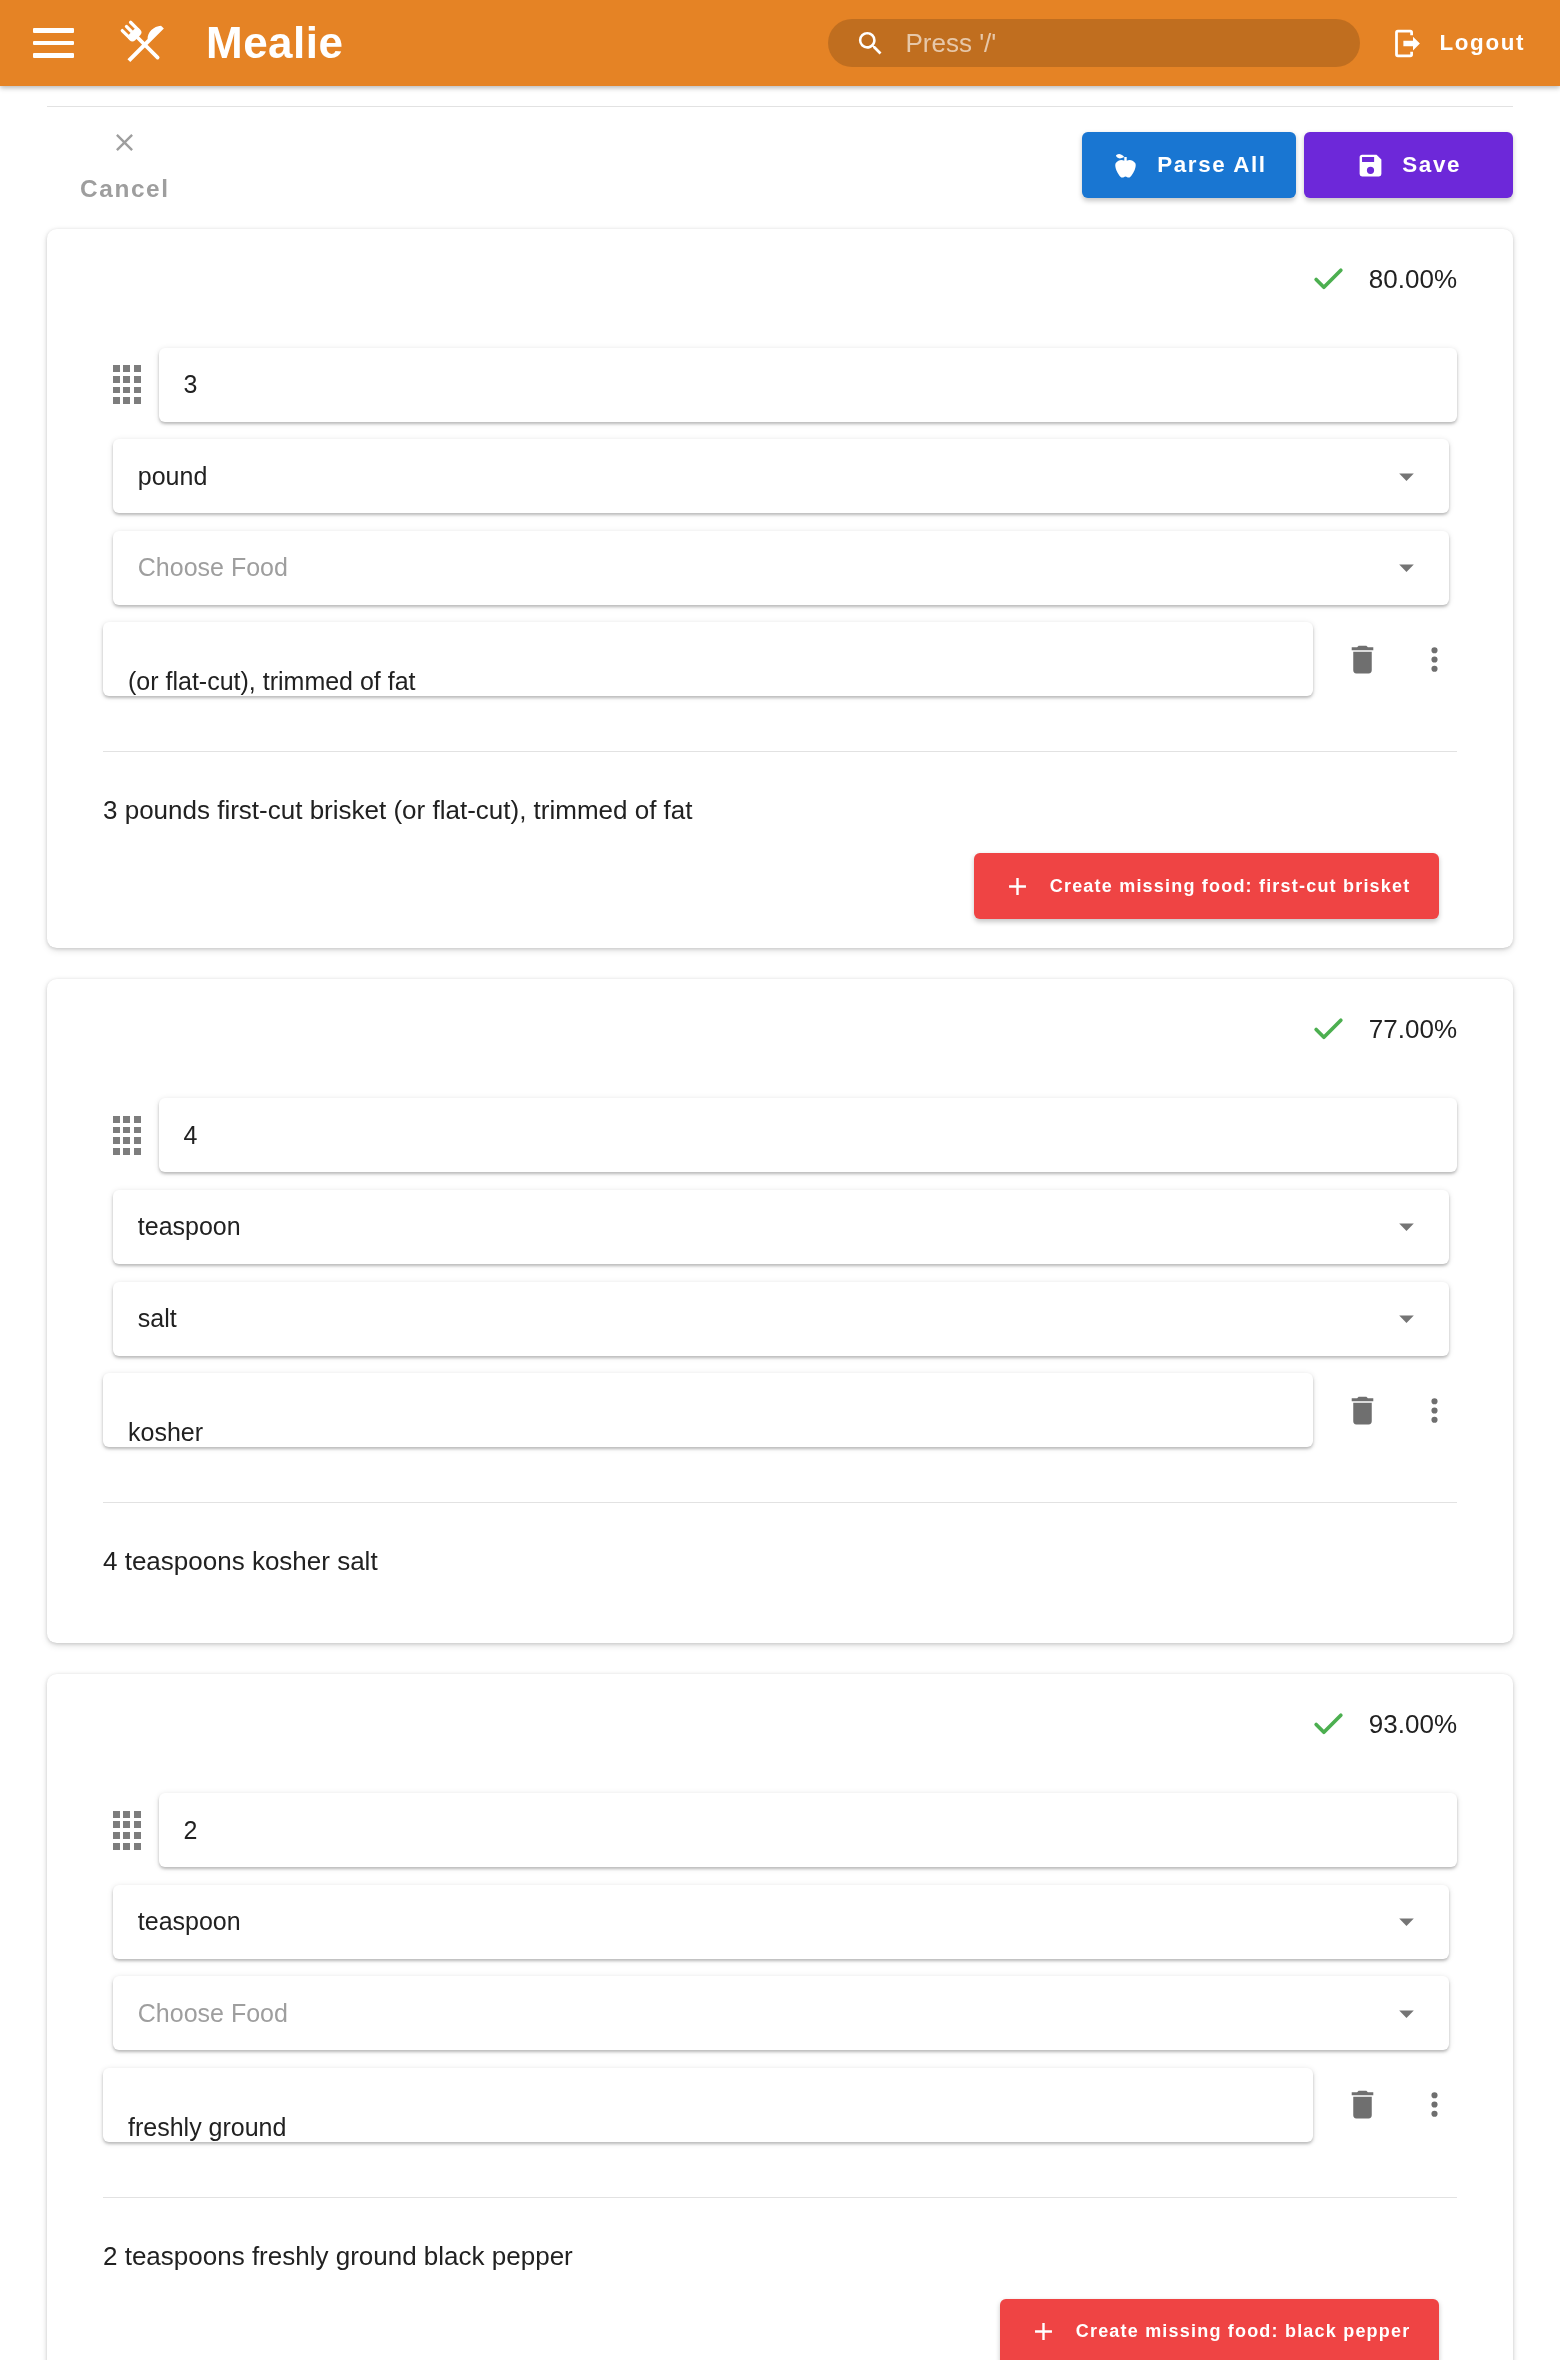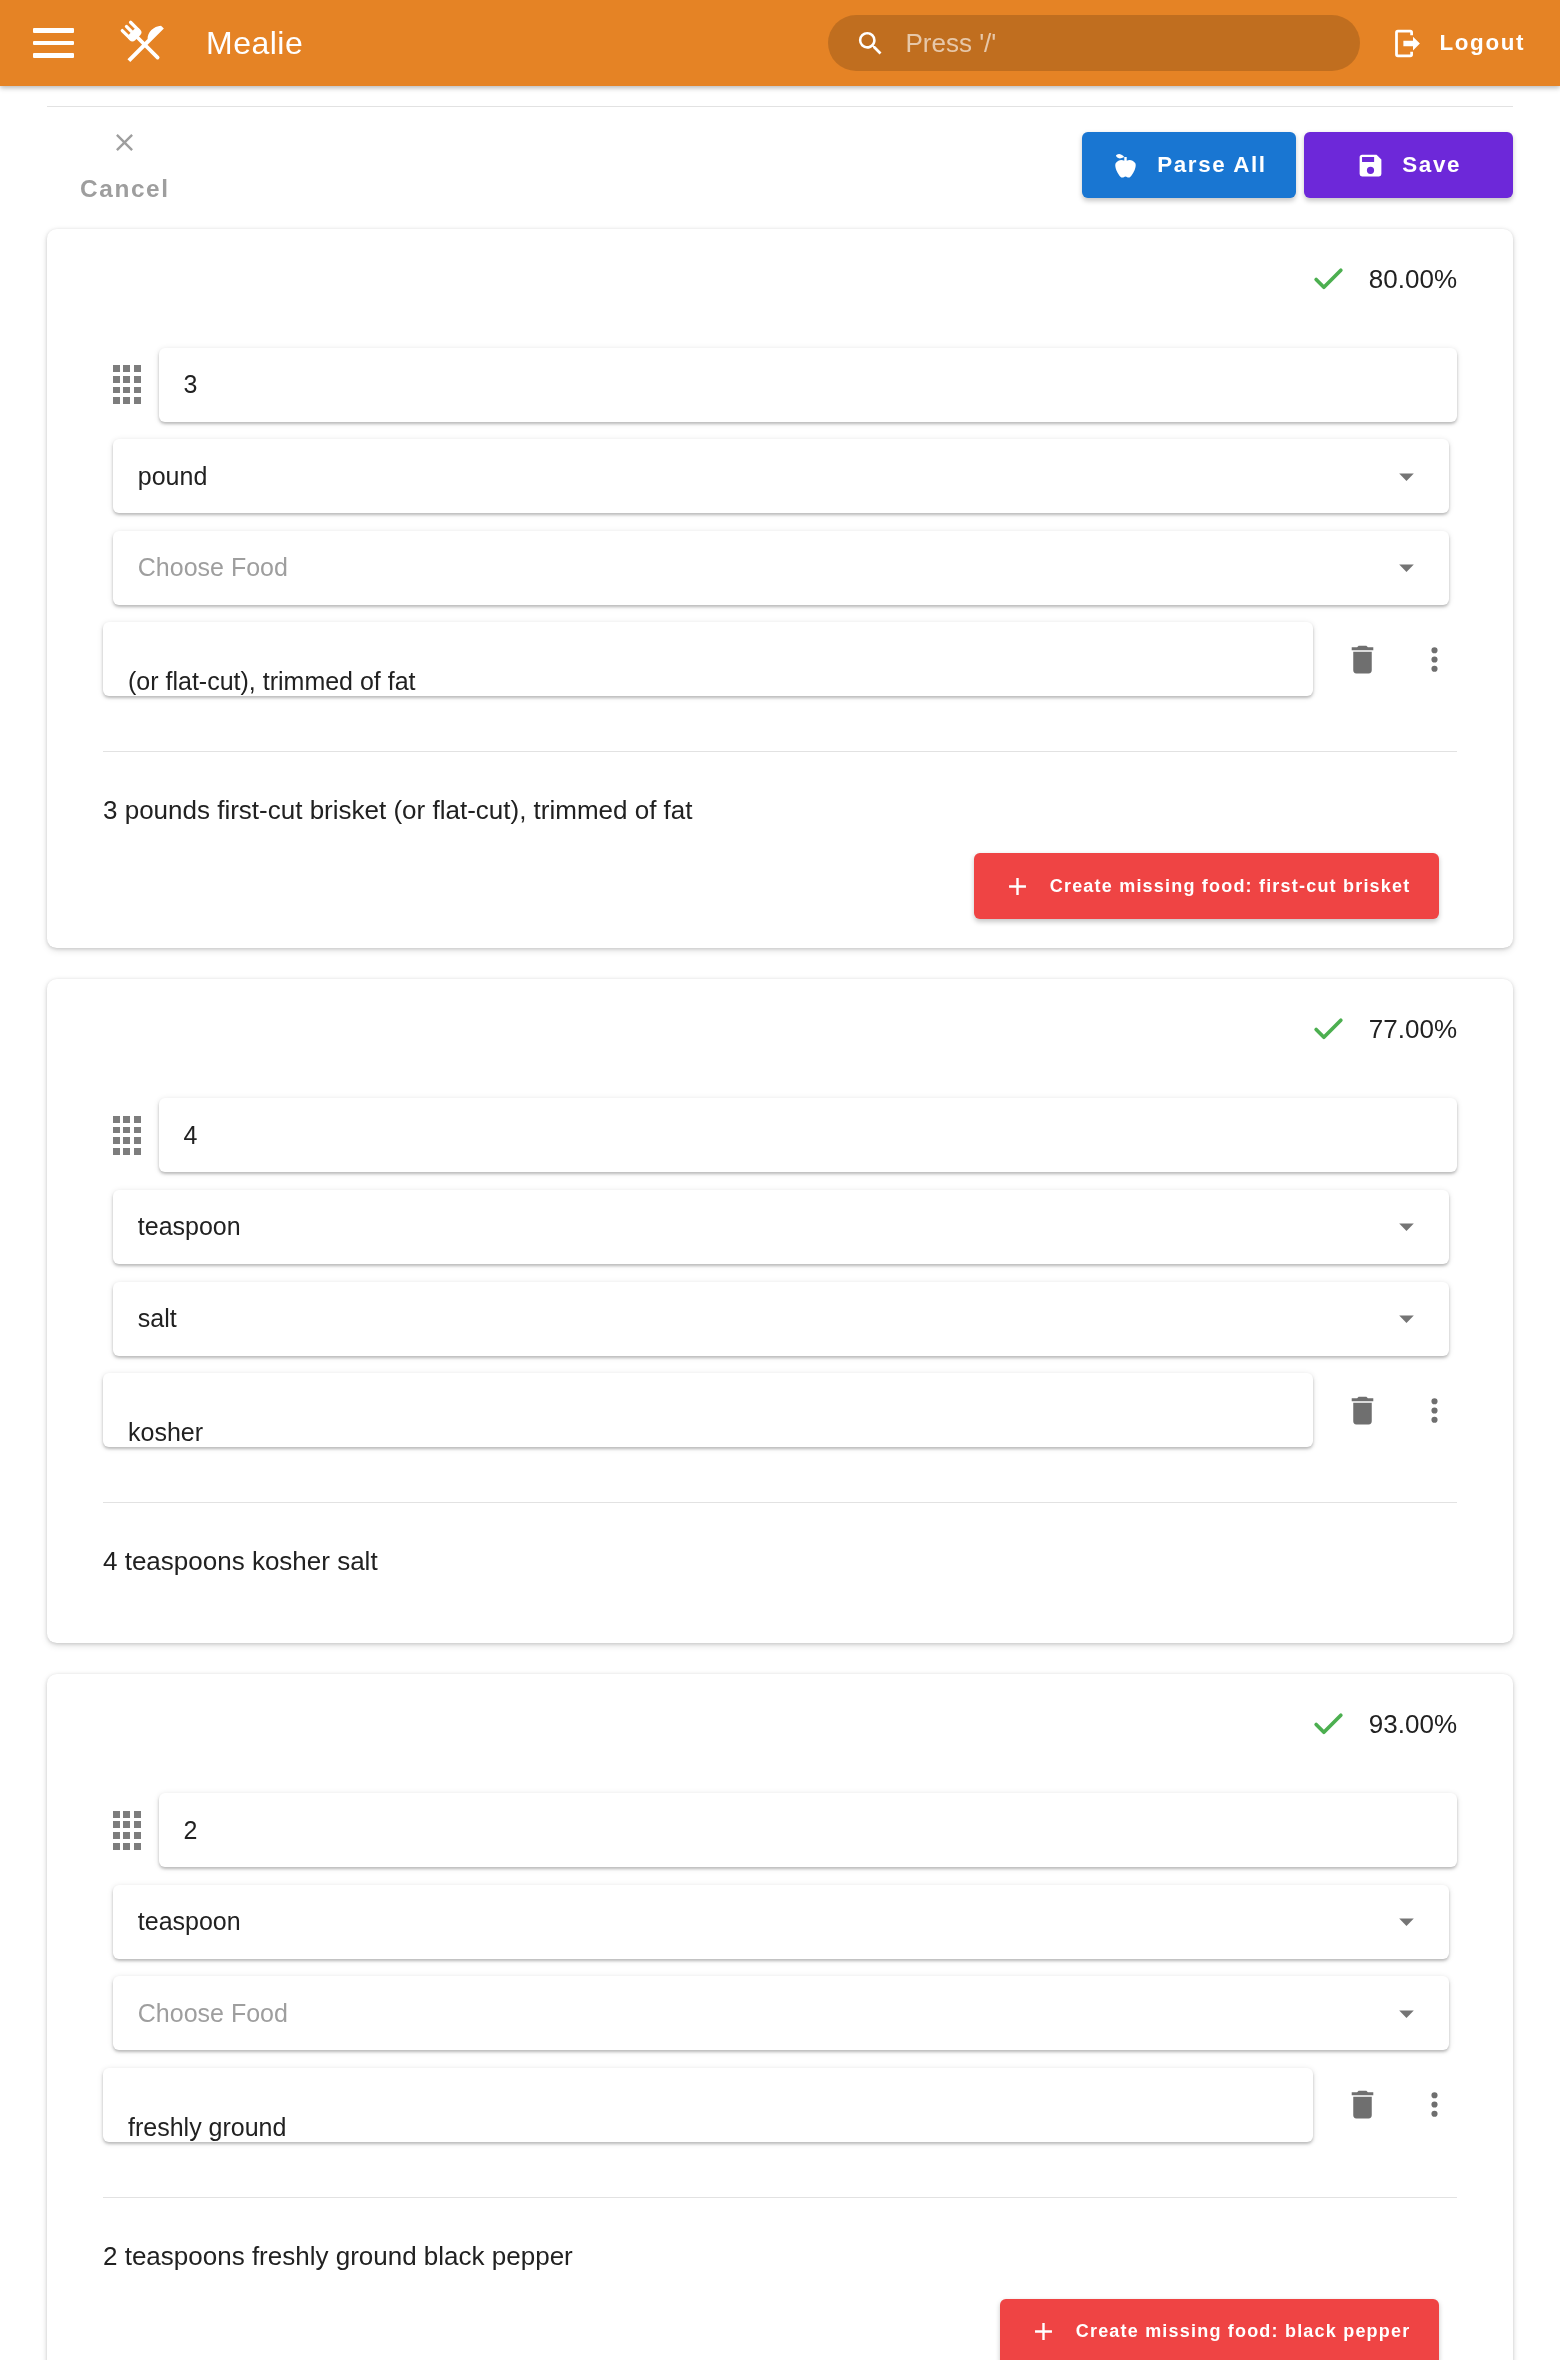--- a/index.html
+++ b/index.html
@@ -15,24 +15,24 @@
   .appbar {
     height: 86px; background: #E58325;
     display: flex; align-items: center;
     padding: 0 35px 0 33px;
     box-shadow: 0 2px 4.9px rgba(0,0,0,0.28);
     position: relative; z-index: 5;
   }
   .hamburger { width: 41px; display: flex; flex-direction: column; gap: 7.8px; cursor: pointer; }
   .hamburger span { display: block; height: 4.9px; background: #fff; border-radius: 1px; }
   .logo { margin-left: 39px; width: 60px; height: 60px; }
-  .app-title { color: #fff; font-size: 32px; font-weight: 400; margin-left: 33px; letter-spacing: 0.5px; }
+  .app-title { color: #fff; font-size: 44px; font-weight: 700; margin-left: 33px; letter-spacing: 0.5px; }
 
   .search-pill {
-    margin-left: auto; width: 532px; height: 56px; border-radius: 30px;
+    margin-left: auto; width: 532px; height: 48px; border-radius: 30px;
     background: rgba(0,0,0,0.16);
     display: flex; align-items: center; padding: 0 15.6px 0 27px;
   }
   .search-placeholder { color: rgba(255,255,255,0.62); font-size: 26px; margin-left: 19.5px; }
 
   .logout-btn { margin-left: 31px; display: flex; align-items: center; gap: 15.6px;
     color: #fff; font-weight: 700; font-size: 22.4px; letter-spacing: 1.6px; cursor: pointer; }
 
   
   .top-divider { border: none; border-top: 1px solid #E2E2E2; margin: 19.5px 47px 0; }

